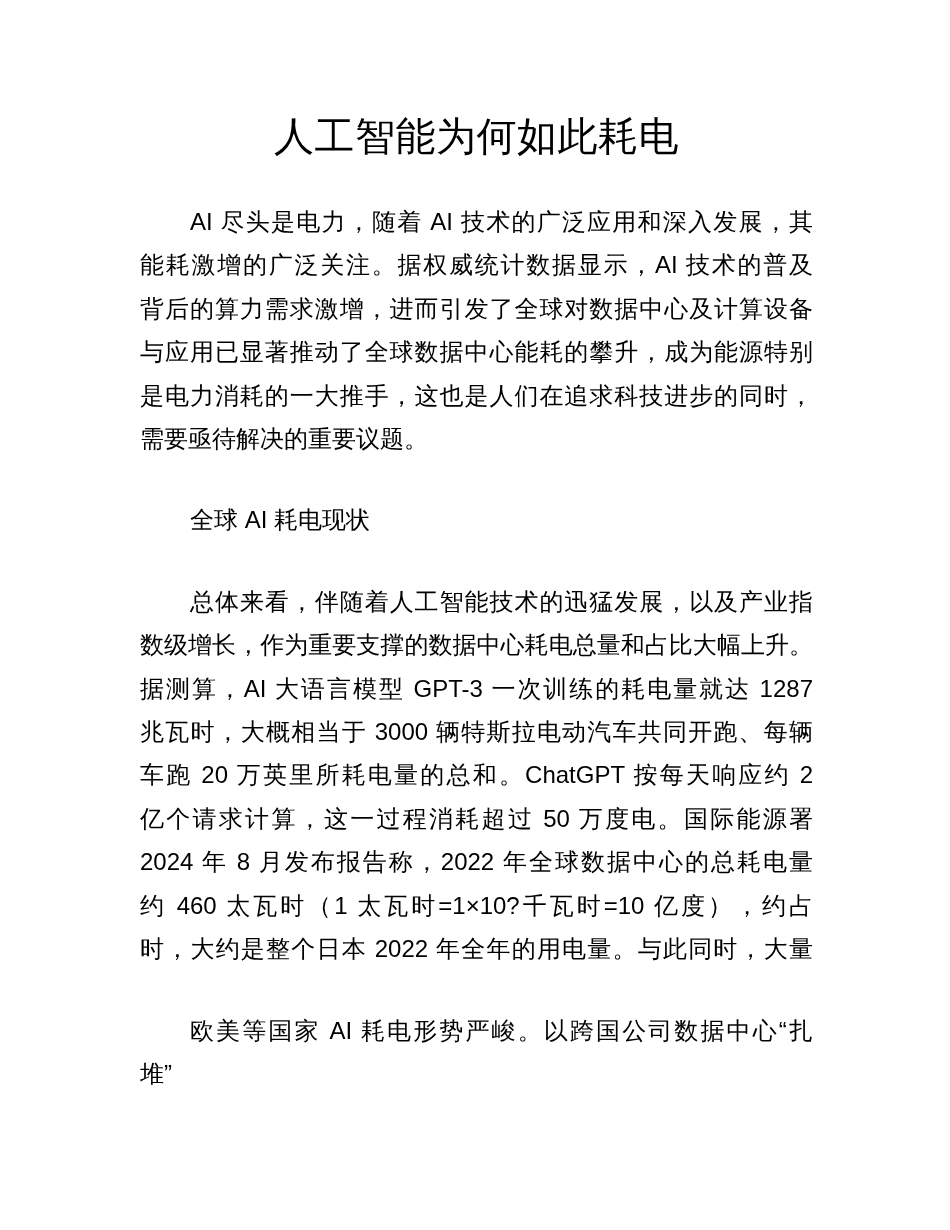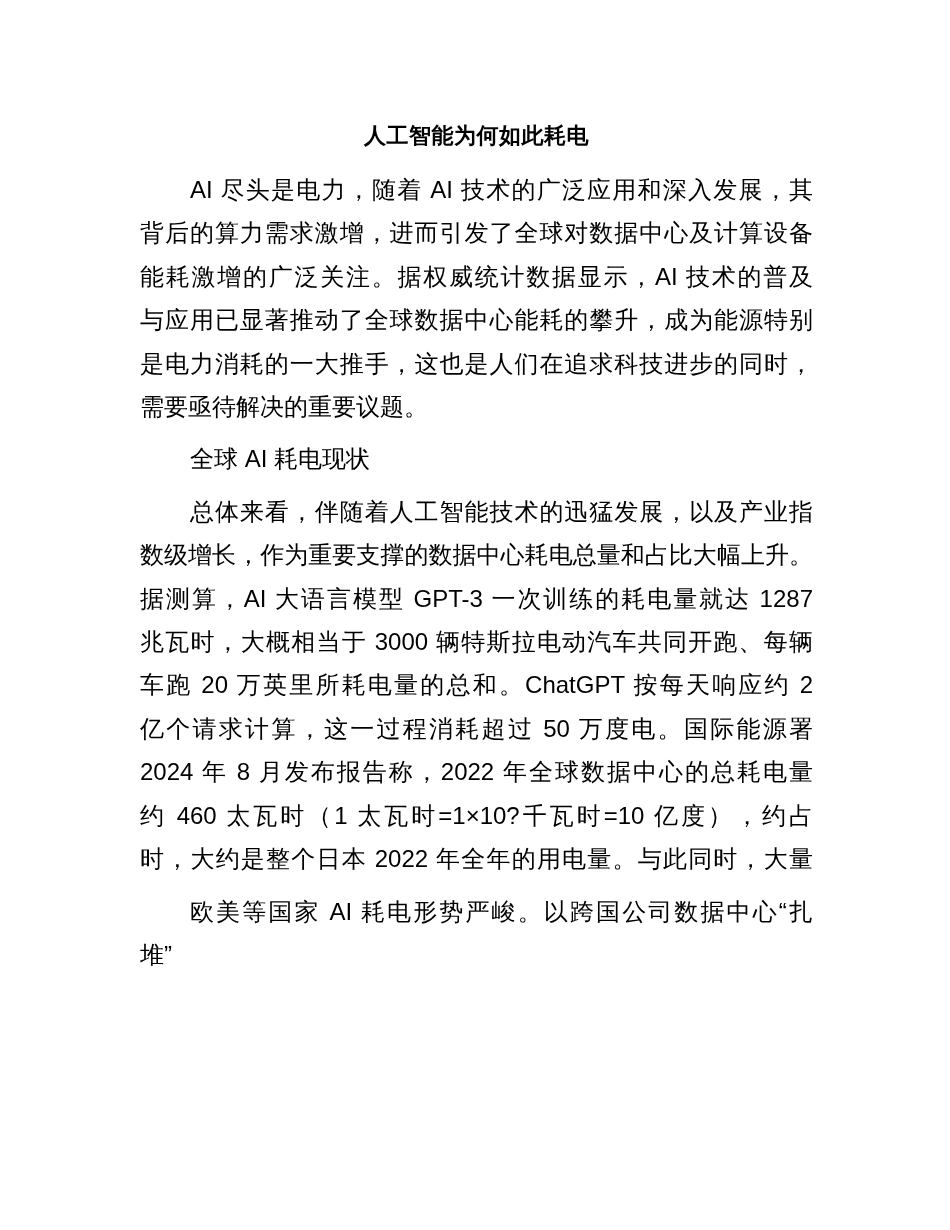--- a/index.html
+++ b/index.html
@@ -15,60 +15,61 @@
     overflow: hidden;
   }
   .page {
     width: 950px;
     height: 1230px;
     background: #ffffff;
     box-sizing: border-box;
     padding: 110px 137px 0 140px;
   }
   .doc-title {
-    margin: 0 0 6px 0;
-    font-size: 22px;
-    font-weight: 700;
+    margin: 0 0 0 0;
+    font-size: 40px;
+    font-weight: 400;
     line-height: 52px;
     text-align: center;
     letter-spacing: 0.5px;
   }
   .para {
     margin: 9px 0 0 0;
   }
   .para.first {
     margin-top: 0;
   }
   .line {
     font-size: 24px;
     line-height: 43.4px;
     text-align: justify;
     text-align-last: justify;
     white-space: normal;
     overflow: hidden;
   }
   .line.indent {
     padding-left: 50px;
+    margin-top: 38px;
   }
   .line.last {
     text-align: right;
     text-align-last: left;
   }
 </style>
 </head>
 <body>
 
 <div class="page">
 
   <h1 class="doc-title">人工智能为何如此耗电</h1>
 
   <div class="para first">
     <div class="line indent">AI 尽头是电力，随着 AI 技术的广泛应用和深入发展，其</div>
+    <div class="line">能耗激增的广泛关注。据权威统计数据显示，AI 技术的普及</div>
     <div class="line">背后的算力需求激增，进而引发了全球对数据中心及计算设备</div>
-    <div class="line">能耗激增的广泛关注。据权威统计数据显示，AI 技术的普及</div>
     <div class="line">与应用已显著推动了全球数据中心能耗的攀升，成为能源特别</div>
     <div class="line">是电力消耗的一大推手，这也是人们在追求科技进步的同时，</div>
     <div class="line last">需要亟待解决的重要议题。</div>
   </div>
 
   <div class="para">
     <div class="line indent last">全球 AI 耗电现状</div>
   </div>
 
   <div class="para">

